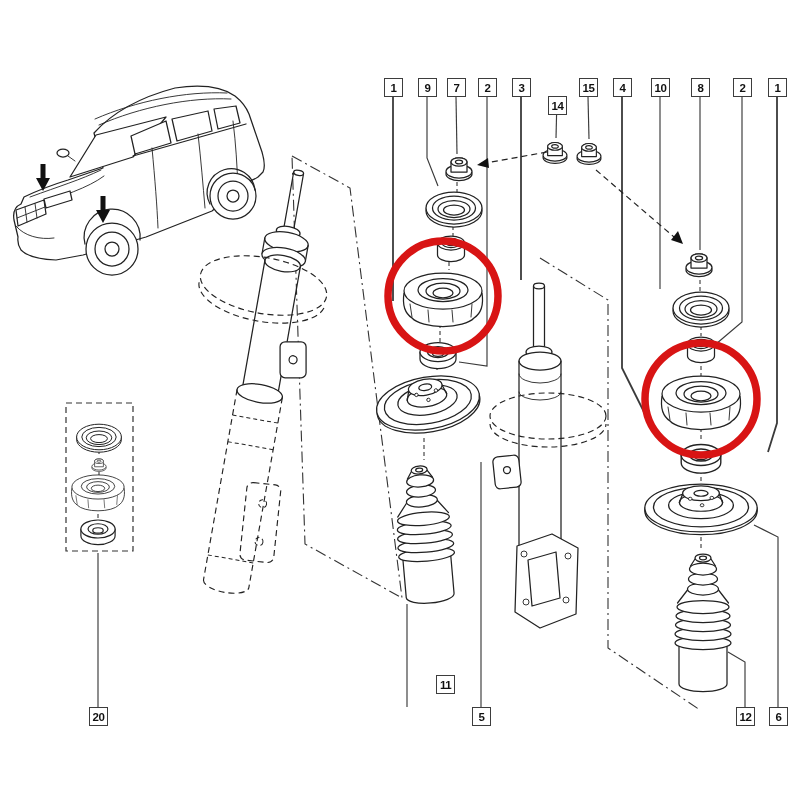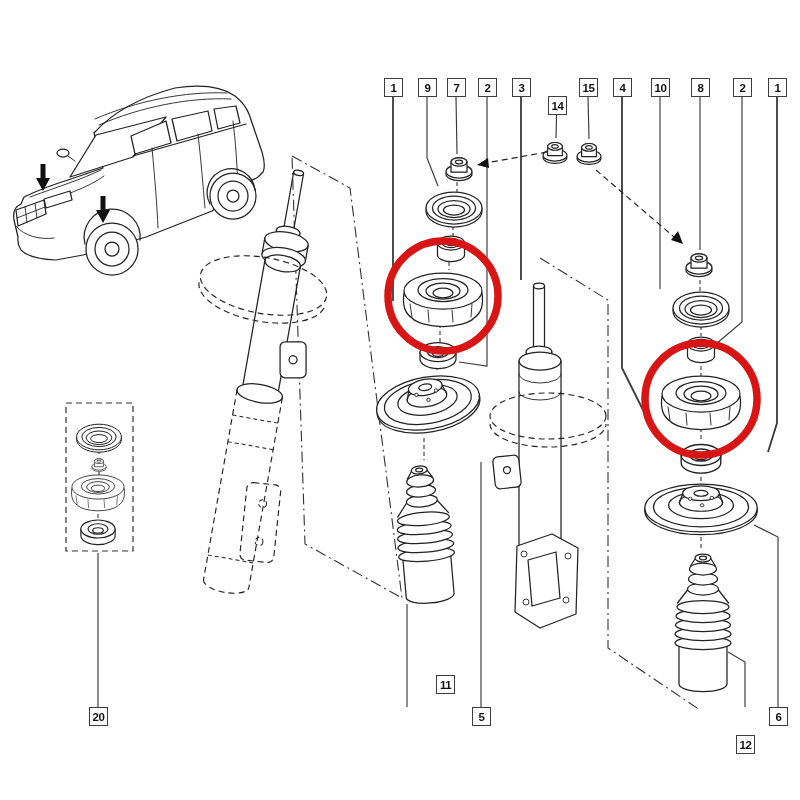--- a/index.html
+++ b/index.html
@@ -259,17 +259,17 @@
   <div class="co" style="left:613px;top:78px;">4</div>
   <div class="co" style="left:651px;top:78px;">10</div>
   <div class="co" style="left:691px;top:78px;">8</div>
   <div class="co" style="left:733px;top:78px;">2</div>
   <div class="co" style="left:768px;top:78px;">1</div>
 </div>
 <div>
   <div class="co" style="left:89px;top:707px;">20</div>
   <div class="co" style="left:398px;top:675px;margin-left:38px;">11</div>
   <div class="co" style="left:472px;top:707px;">5</div>
-  <div class="co" style="left:736px;top:707px;margin-top:28px;">12</div>
+  <div class="co" style="left:736px;top:707px;">12</div>
   <div class="co" style="left:769px;top:707px;">6</div>
 </div>
 
 </div>
 
 </body></html>

